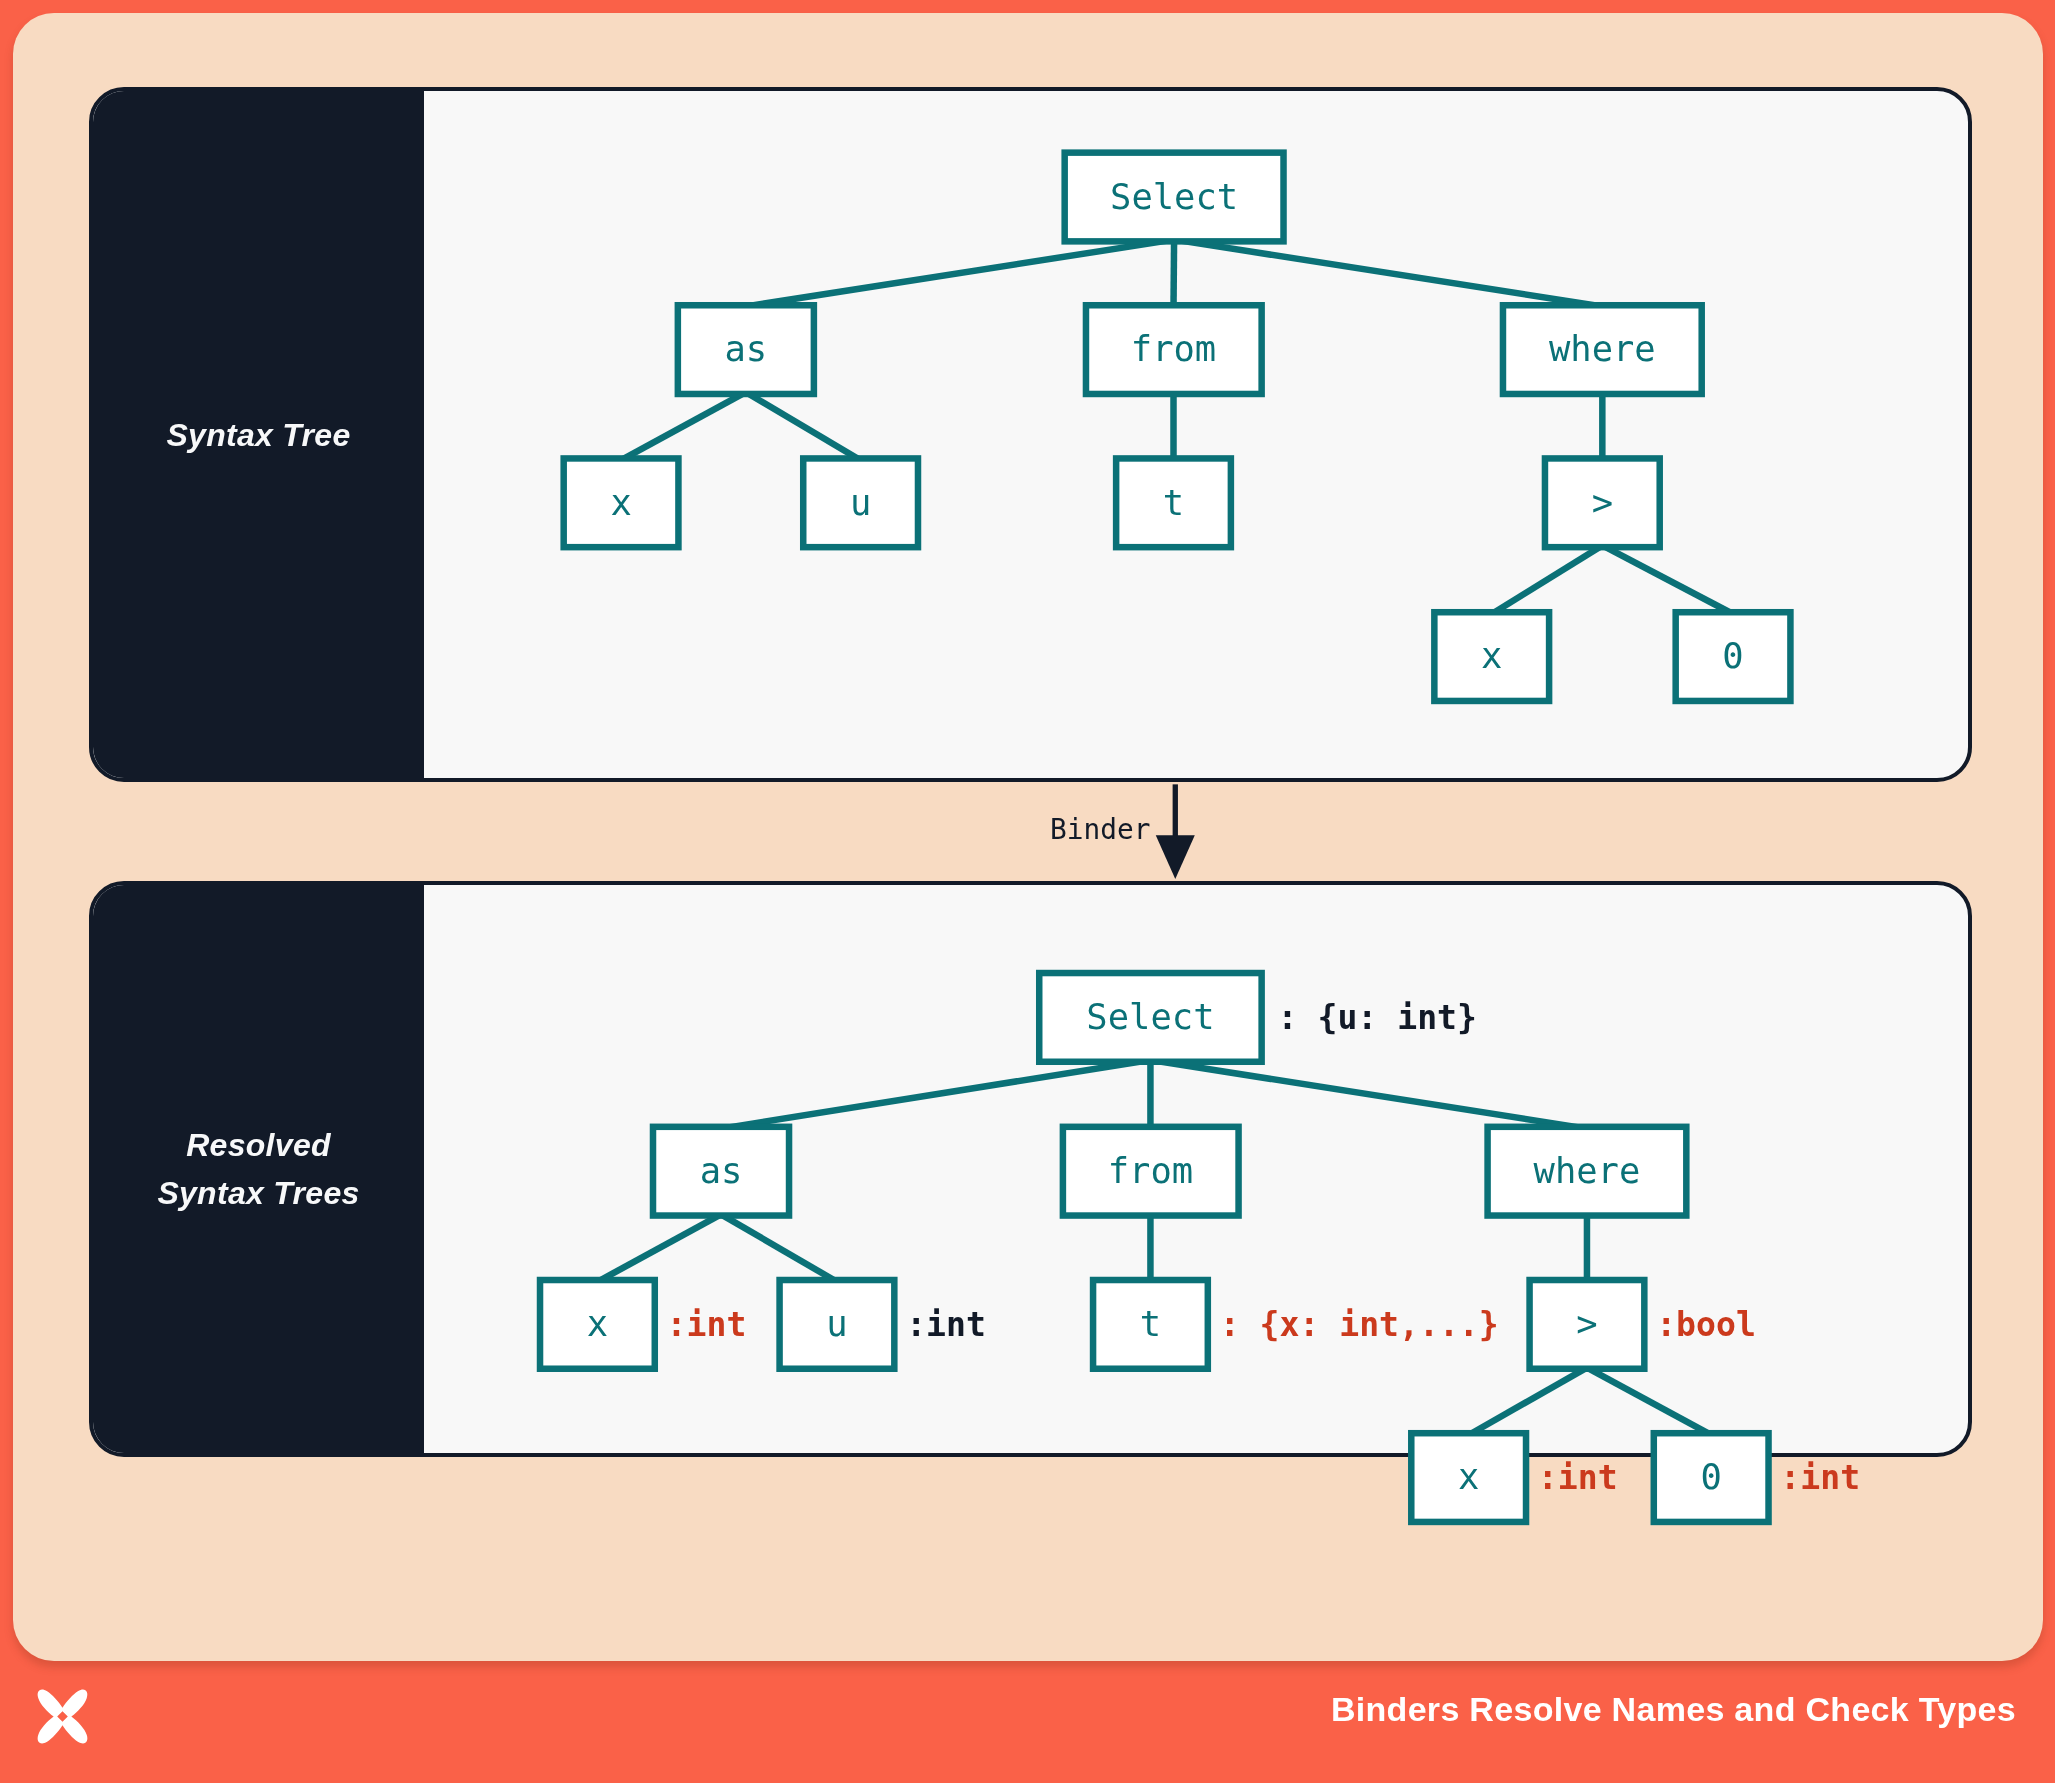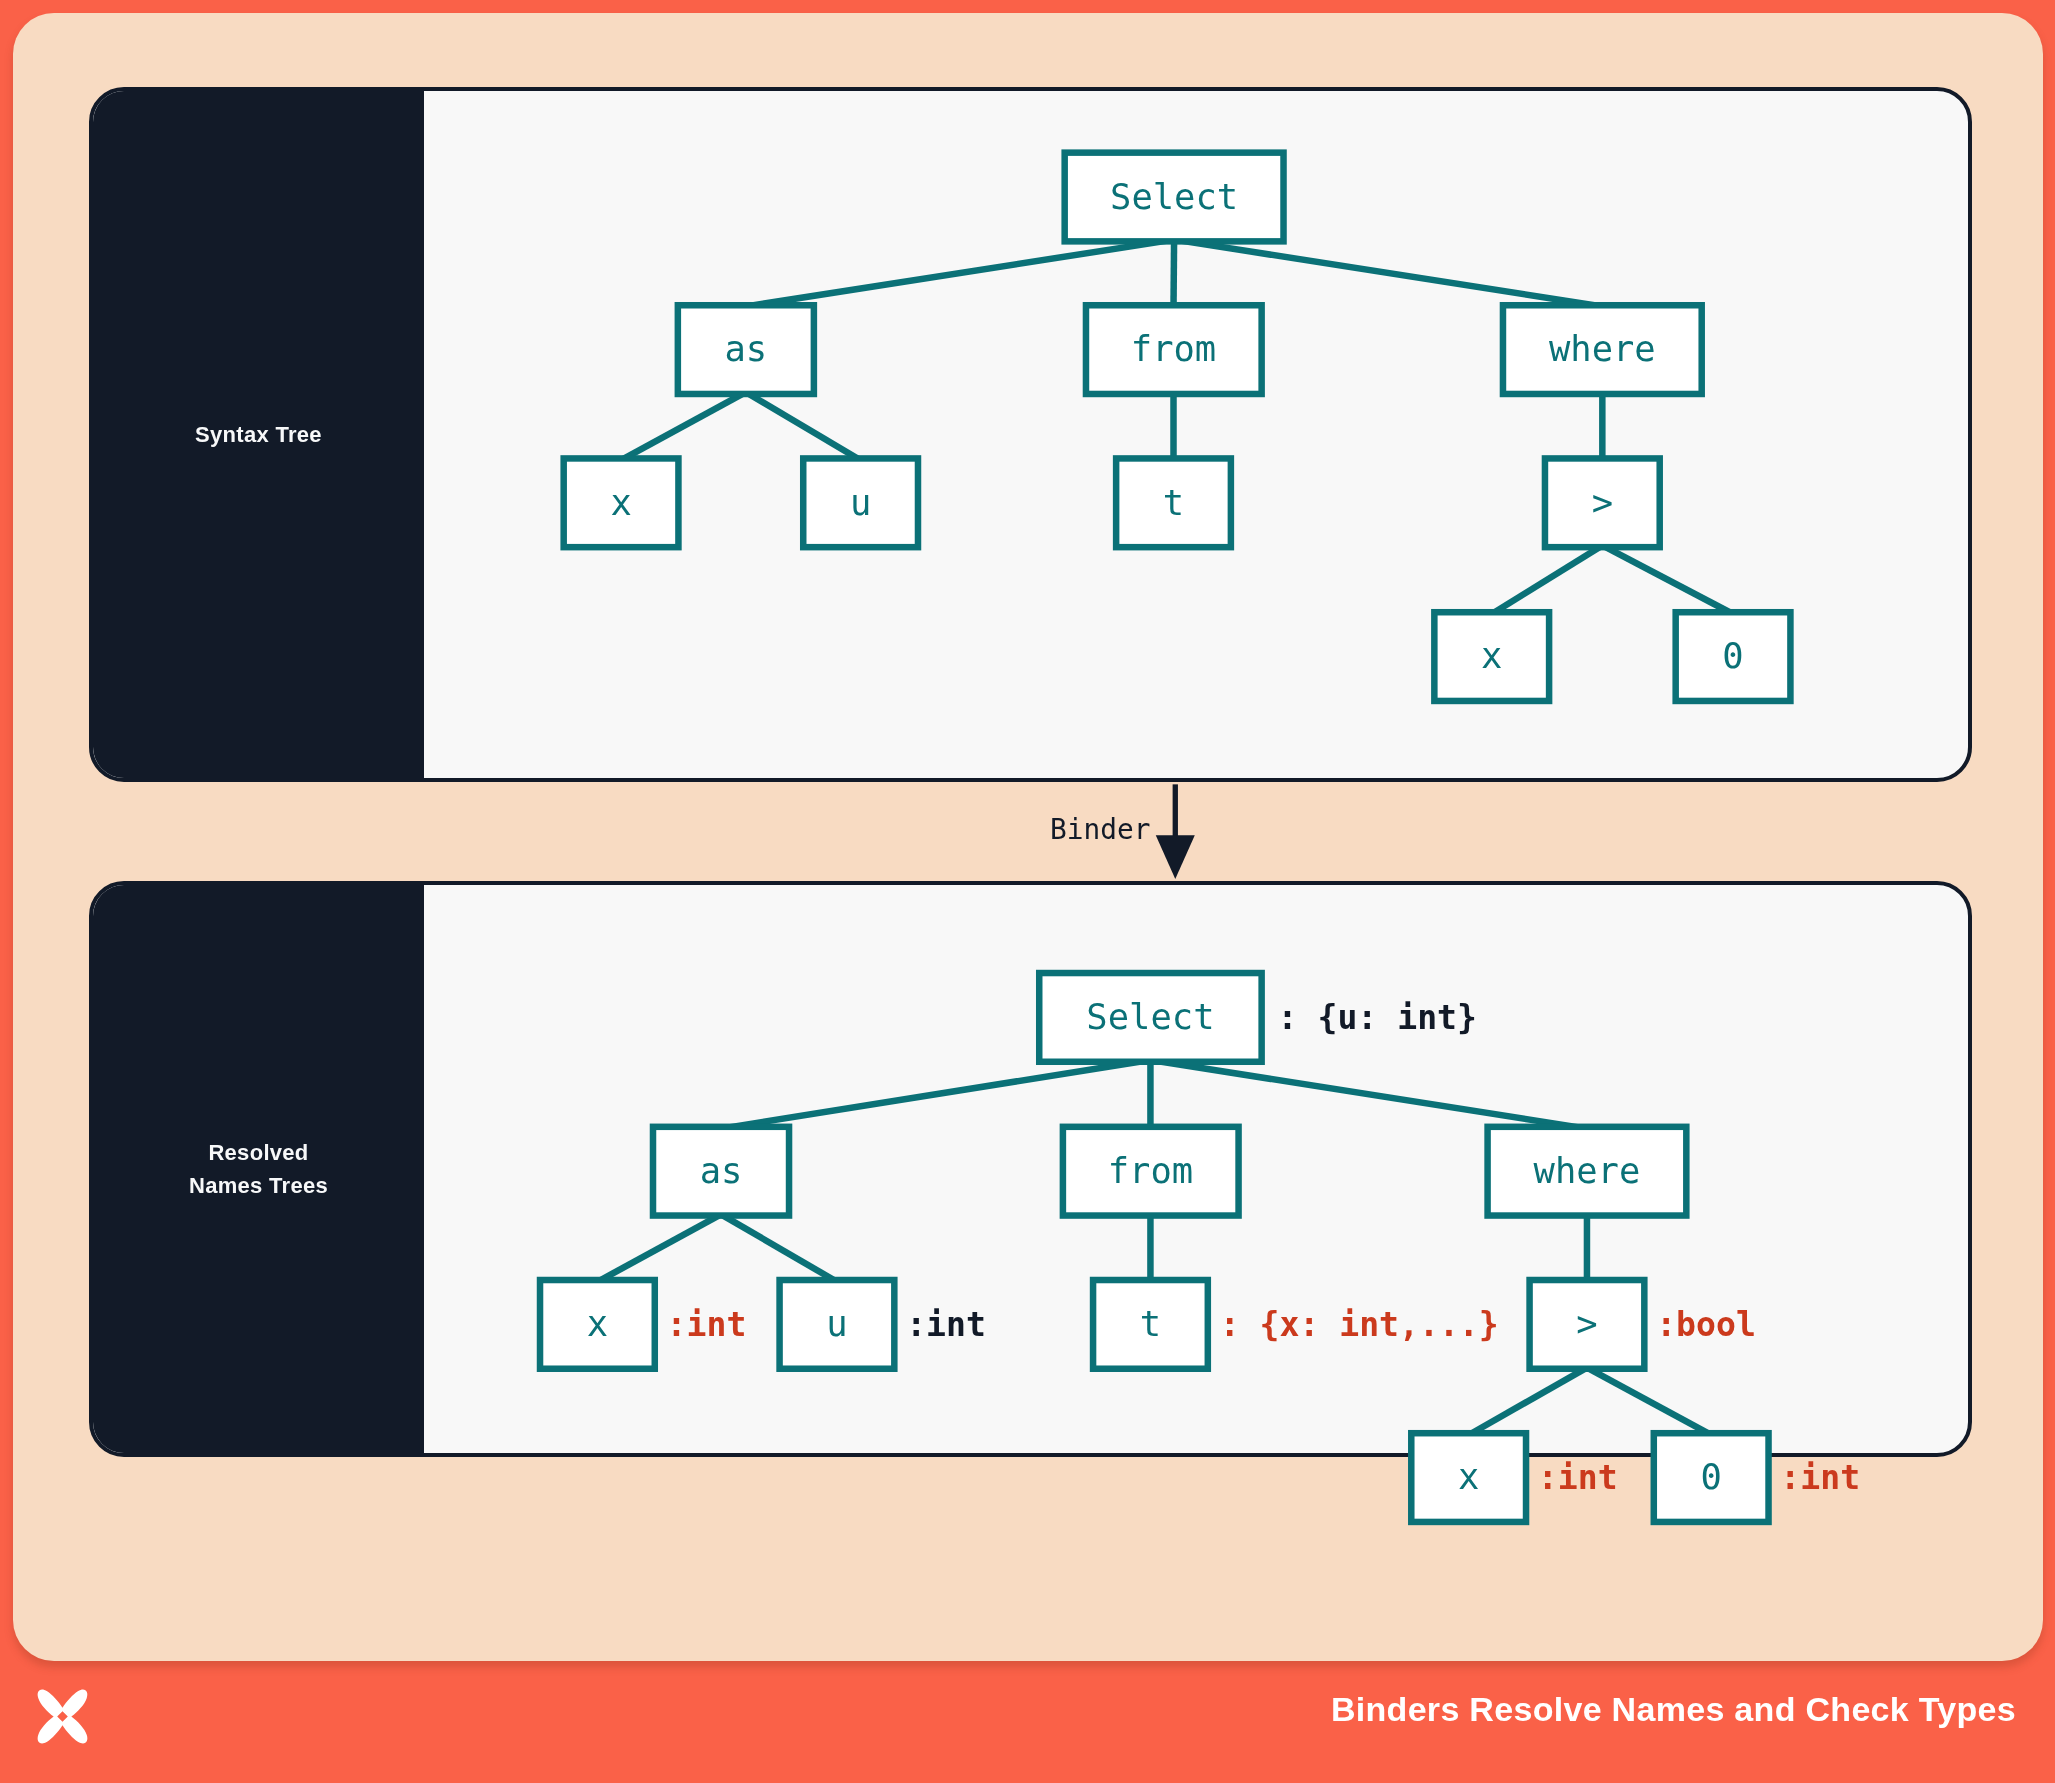--- a/index.html
+++ b/index.html
@@ -17,22 +17,22 @@
     background:#F8F8F8;border:4.1px solid #121A28;border-radius:35px;
     overflow:hidden;box-sizing:border-box;
   }
   .panel.top{top:87px;height:695px;}
   .panel.bottom{top:881px;height:576px;}
   .sidebar{
     position:absolute;left:0;top:0;bottom:0;width:331px;background:#121A28;
     display:flex;align-items:center;justify-content:center;
   }
   .sidebar-title{
-    color:#F7F8F9;font-weight:bold;font-size:22px;line-height:1.5;
-    text-align:center;letter-spacing:0.3px;
+    color:#F7F8F9;font-weight:bold;font-size:32px;line-height:1.5;
+    text-align:center;letter-spacing:0.3px;font-style:italic;
   }
   svg.overlay{position:absolute;left:0;top:0;pointer-events:none;}
   .edge{stroke:#0B7177;stroke-width:11;fill:none;}
   .node-box{fill:#FFFFFF;stroke:#0B7177;stroke-width:11;}
   .node-label{
     font-family:"DejaVu Sans Mono","Liberation Mono",monospace;
     font-size:60px;fill:#0B7177;text-anchor:middle;
   }
   .ann{
     font-family:"DejaVu Sans Mono","Liberation Mono",monospace;
@@ -66,21 +66,21 @@
   <div class="panel top">
     <div class="sidebar">
       <div class="sidebar-title">Syntax Tree</div>
     </div>
   </div>
 
   <div class="panel bottom">
     <div class="sidebar">
       <div class="sidebar-title">
         <div>Resolved</div>
-        <div>Names Trees</div>
+        <div>Syntax Trees</div>
       </div>
     </div>
   </div>
 
   <svg class="overlay" width="2056" height="1784" viewBox="0 0 3476 3016">
 
     <g>
       <line class="edge" x1="1985" y1="405" x2="1261" y2="518"></line>
       <line class="edge" x1="1985" y1="405" x2="1984" y2="518"></line>
       <line class="edge" x1="1985" y1="405" x2="2709" y2="518"></line>

